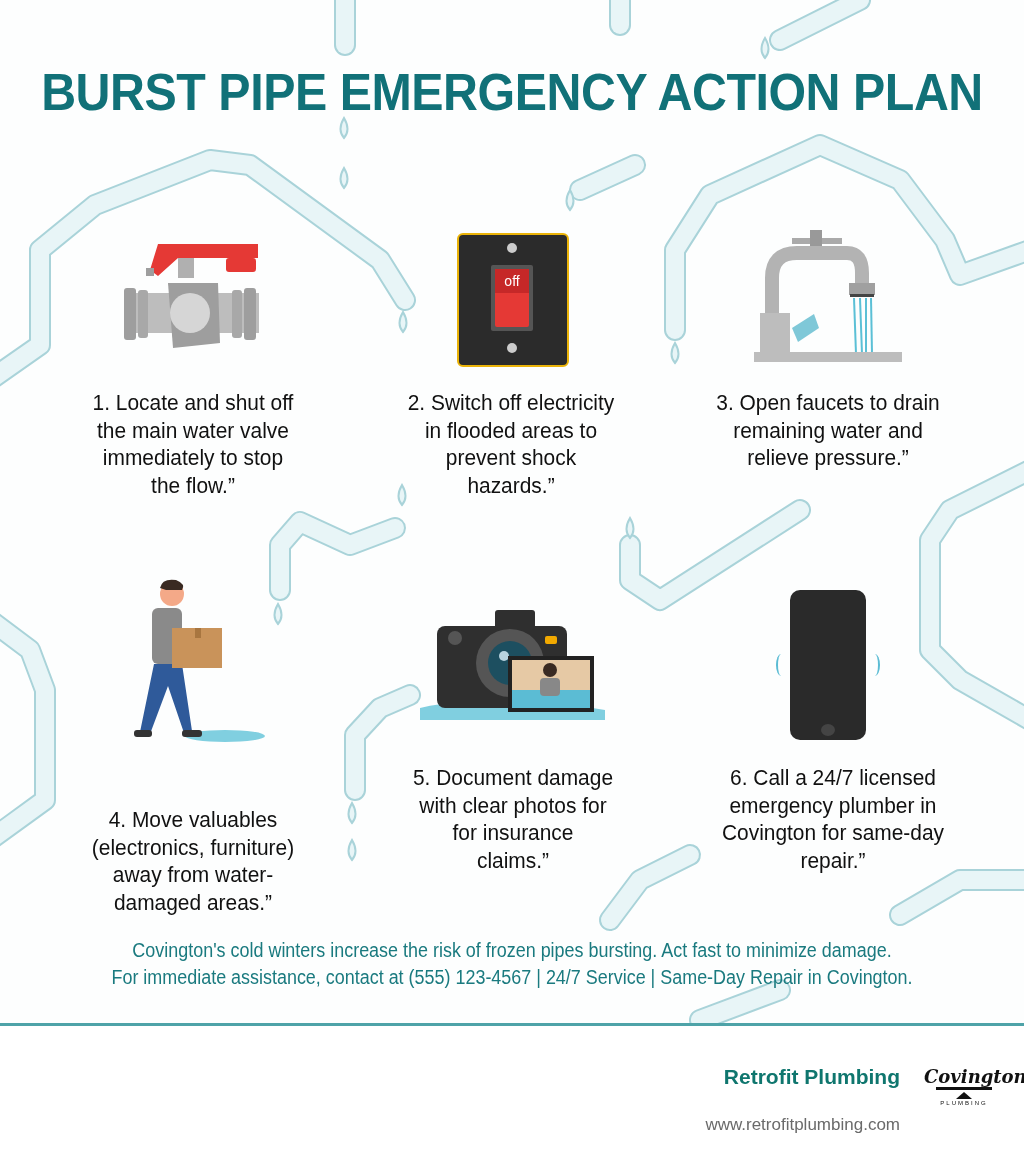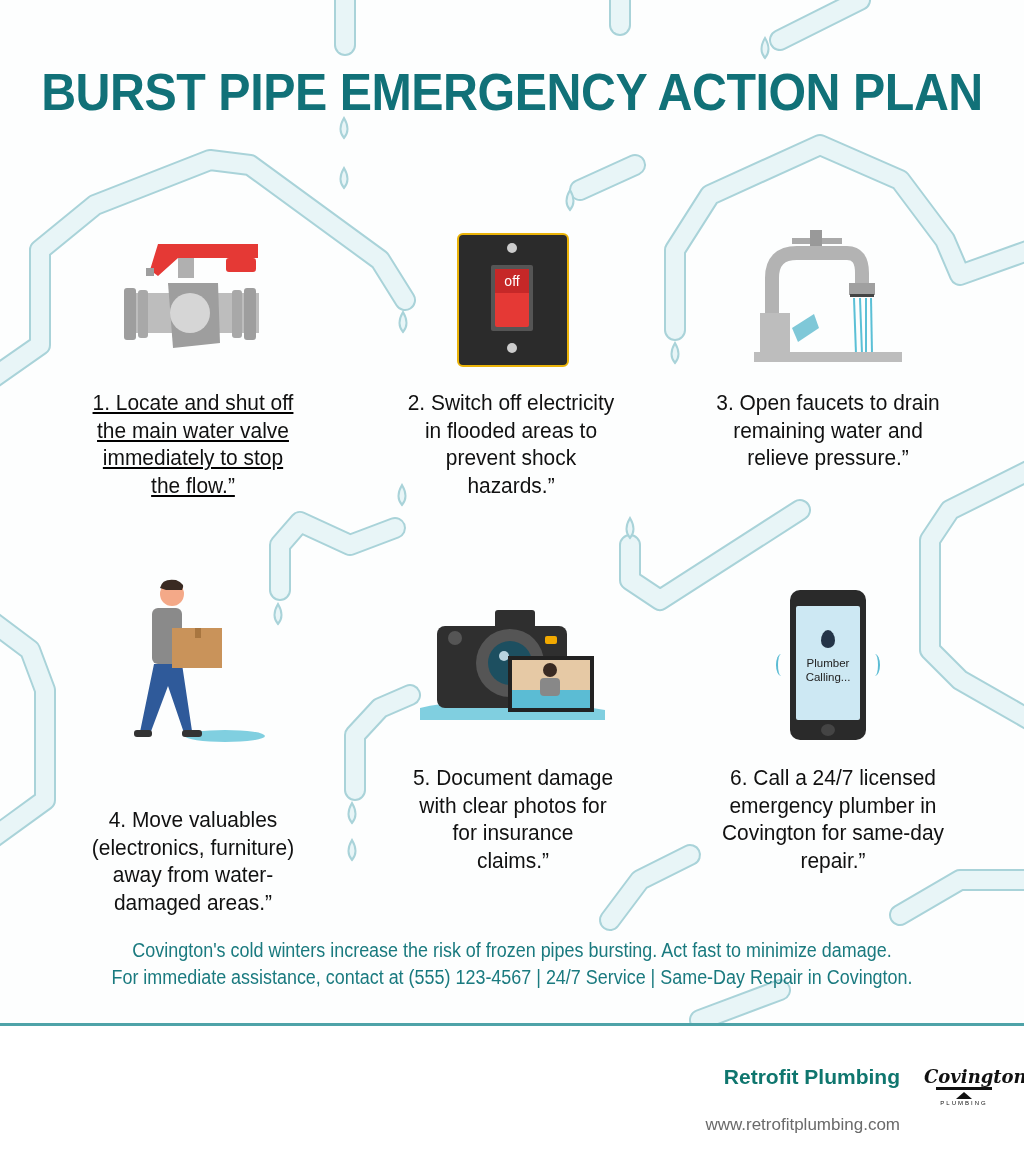--- a/index.html
+++ b/index.html
@@ -133,31 +133,26 @@
   <circle cx="90" cy="65" r="22" fill="#1d4f60"></circle>
   <circle cx="84" cy="58" r="5" fill="#b8d3df"></circle>
   <rect x="88" y="58" width="86" height="56" fill="#222"></rect>
   <rect x="92" y="62" width="78" height="48" fill="#e6c9a5"></rect>
   <rect x="92" y="92" width="78" height="18" fill="#5bbcd4"></rect>
   <circle cx="130" cy="72" r="7" fill="#3a2a22"></circle>
   <rect x="120" y="80" width="20" height="18" rx="4" fill="#888"></rect>
 </svg>
 
 <div class="illus" style="left:790px;top:590px;width:76px;height:150px;background:#2a2a2a;border-radius:10px;">
-  <div style="position:absolute;left:6px;top:16px;width:64px;height:114px;background:#cde8f3;border-radius:2px;text-align:center;">
-    <div style="margin:24px auto 0;width:14px;height:18px;background:#243447;border-radius:50% 50% 50% 50% / 60% 60% 40% 40%;"></div>
-    <div style="font-size:11.5px;line-height:14px;color:#222;margin-top:8px;">Plumber</div>
-    <div style="font-size:11.5px;line-height:14px;color:#222;">Calling...</div>
-  </div>
   <div style="position:absolute;left:31px;top:134px;width:14px;height:12px;border-radius:50%;background:#444;"></div>
 </div>
 <div style="position:absolute;left:776px;top:654px;width:8px;height:22px;border-left:2px solid #5bbcd4;border-radius:50%;"></div>
 <div style="position:absolute;left:870px;top:654px;width:8px;height:22px;border-right:2px solid #5bbcd4;border-radius:50%;"></div>
 
-<div class="step" style="left:53px;top:389px;text-decoration:underline;">
+<div class="step" style="left:53px;top:389px;">
   <div class="step-text">1. Locate and shut off</div>
   <div class="step-text">the main water valve</div>
   <div class="step-text">immediately to stop</div>
   <div class="step-text">the flow.”</div>
 </div>
 <div class="step" style="left:371px;top:389px;">
   <div class="step-text">2. Switch off electricity</div>
   <div class="step-text">in flooded areas to</div>
   <div class="step-text">prevent shock</div>
   <div class="step-text">hazards.”</div>

